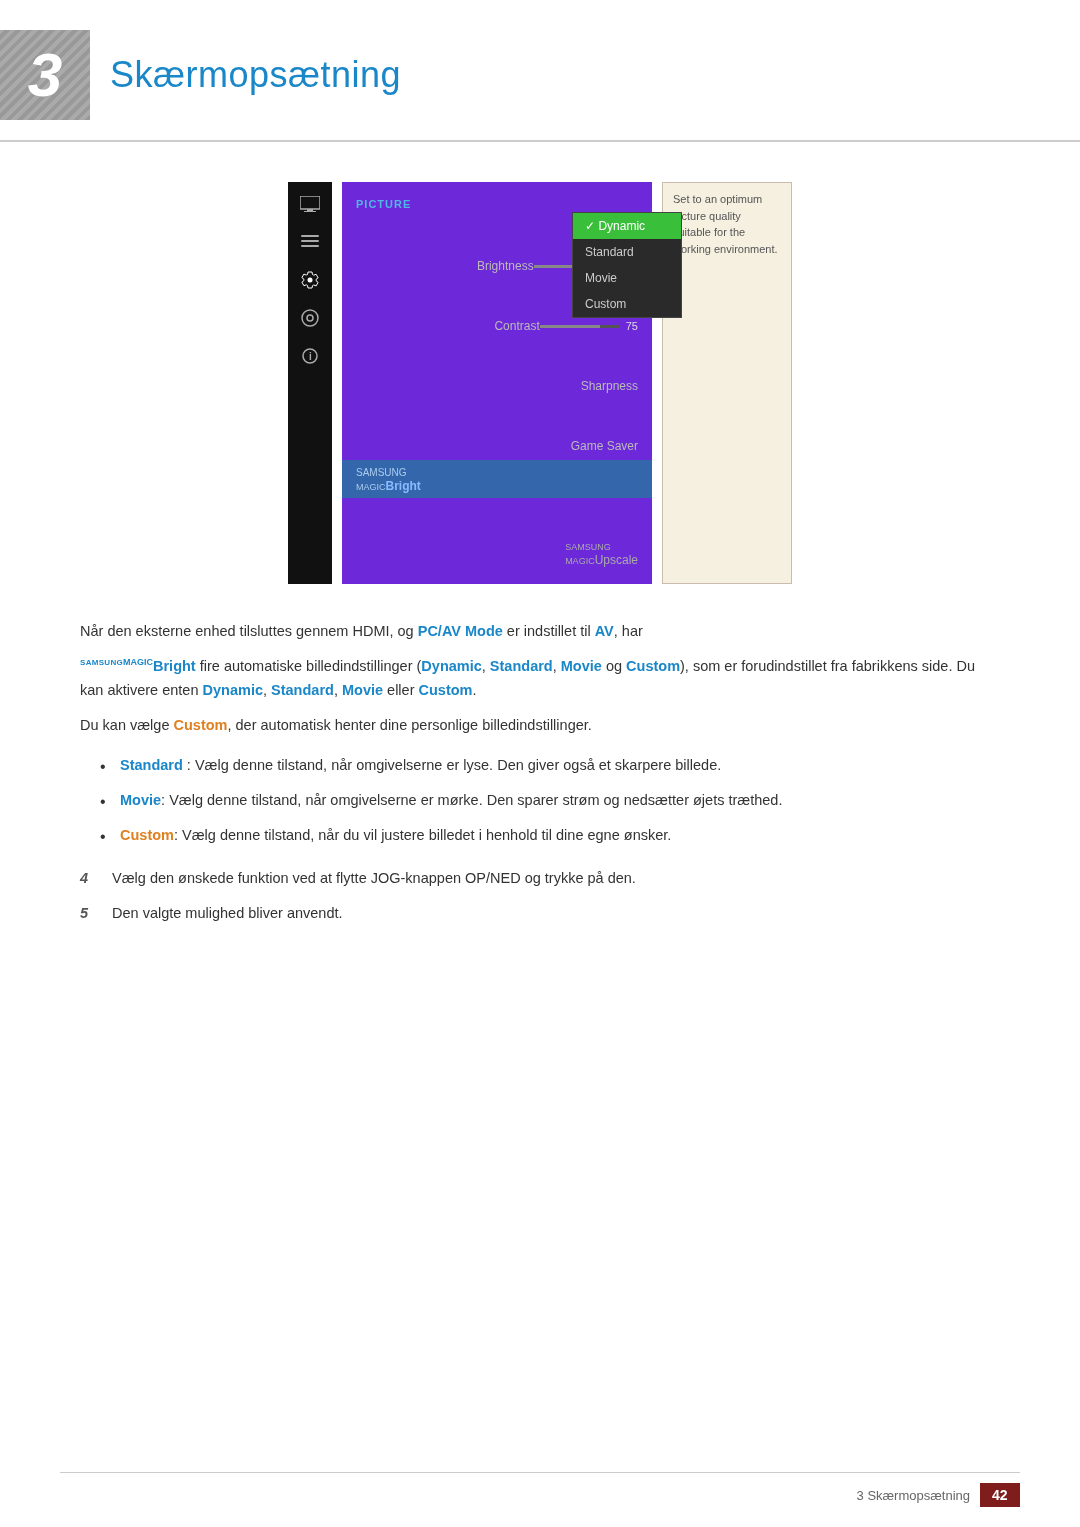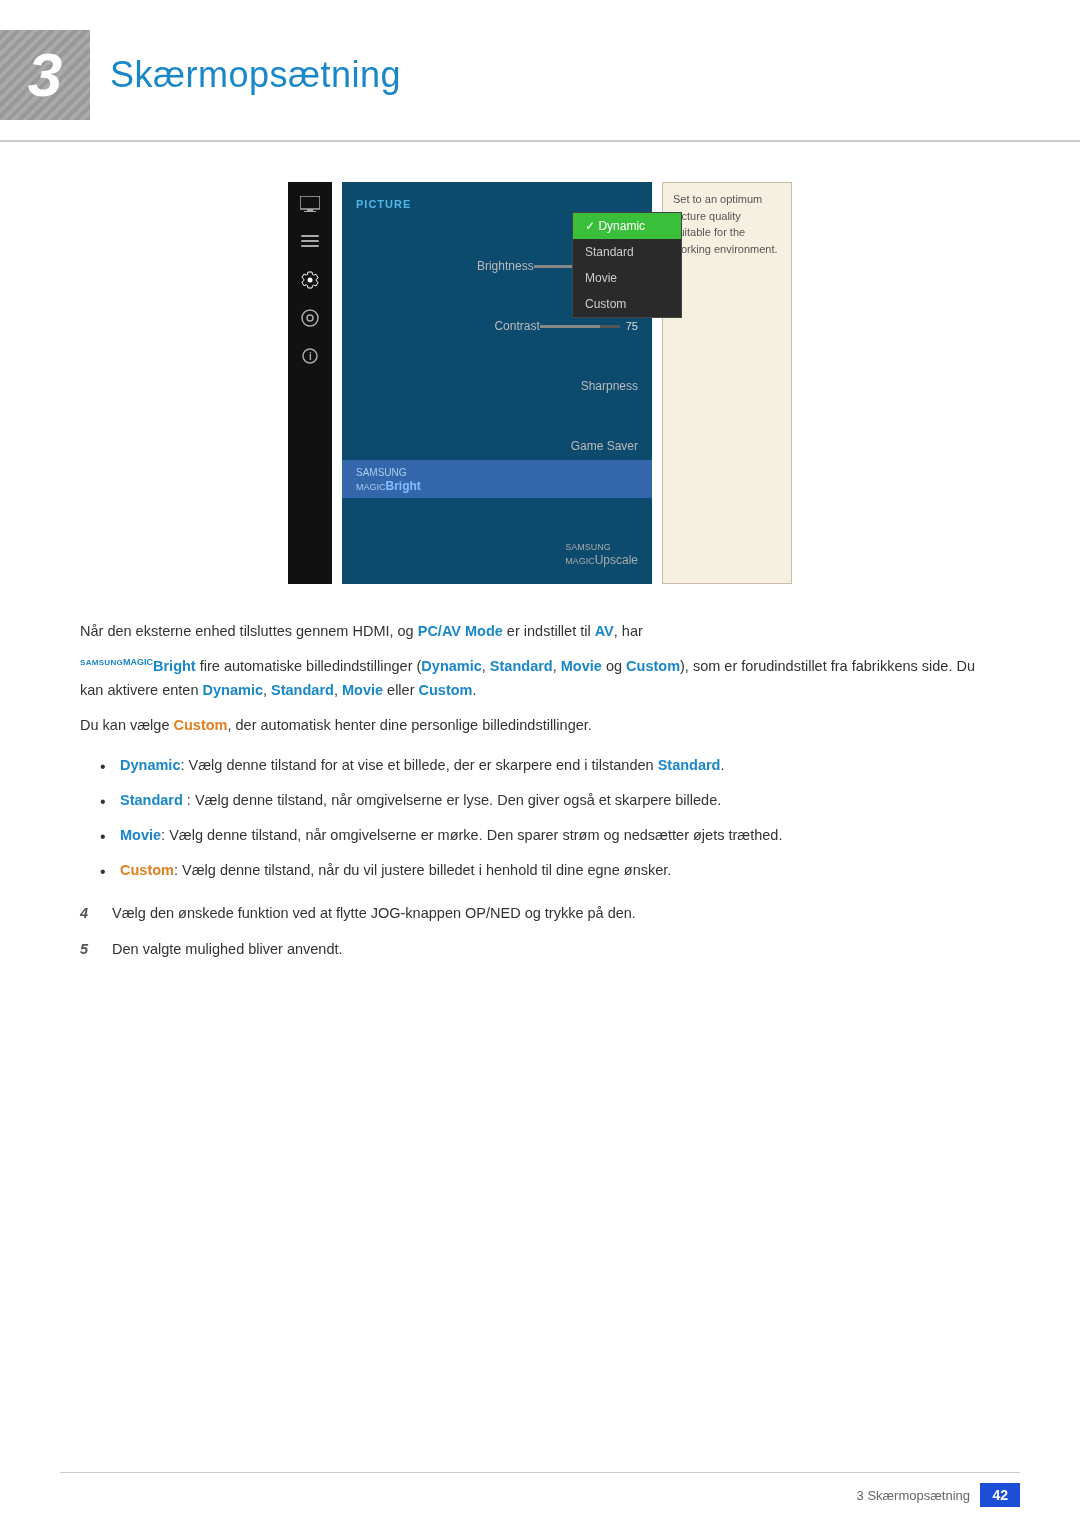--- a/index.html
+++ b/index.html
@@ -58,21 +58,21 @@
     }
 
     .monitor-ui {
       display: flex;
       gap: 10px;
       position: relative;
     }
 
     
     .osd-panel {
-      background: #0c4a6e;
+      background: #6d28d9;
       width: 310px;
       padding: 12px 0;
       font-size: 12px;
       color: #cccccc;
     }
 
     .osd-sidebar {
       background: #111111;
       width: 44px;
       display: flex;
@@ -281,27 +281,27 @@
     }
 
     .footer-chapter {
       font-size: 13px;
       color: #666;
       margin-right: 10px;
       margin-left: 35px;
     }
 
     .footer-page {
-      background: #1d4ed8;
+      background: #7f1d1d;
       color: #ffffff;
       font-size: 14px;
       font-weight: bold;
       padding: 4px 12px;
       min-width: 40px;
-      text-align: right;
+      text-align: left;
     }
 
     
     .chapter-number-box {
       background: repeating-linear-gradient(
         -45deg,
         #999999,
         #999999 4px,
         #aaaaaa 4px,
         #aaaaaa 8px
@@ -430,23 +430,20 @@
     <p>
       <sup class="superscript-samsung">SAMSUNG</sup><span class="magic-text"><sup style="font-size:9px;color:#1a87c8;font-weight:bold;vertical-align:super;">MAGIC</sup><span>Bright</span></span><span> fire automatiske billedindstillinger (</span><span class="highlight-blue">Dynamic</span><span>, </span><span class="highlight-blue">Standard</span><span>, </span><span class="highlight-blue">Movie</span><span> og </span><span class="highlight-blue">Custom</span><span>), som er forudindstillet fra fabrikkens side. Du kan aktivere enten </span><span class="highlight-blue">Dynamic</span><span>, </span><span class="highlight-blue">Standard</span><span>, </span><span class="highlight-blue">Movie</span><span> eller </span><span class="highlight-blue">Custom</span><span>.</span>
     </p>
     <p>
       <span>Du kan vælge </span><span class="highlight-orange">Custom</span><span>, der automatisk henter dine personlige billedindstillinger.</span>
     </p>
   </div>
 
   <ul class="bullet-list">
     <li>
-      <span class="highlight-blue">Dynamic</span><span>:</span><span> Vælg denne tilstand for at vise et billede, der er skarpere end i tilstanden </span><span class="highlight-blue">Standard</span><span>.</span>
-    </li>
-    <li>
       <span class="highlight-blue">Standard</span><span> : Vælg denne tilstand, når omgivelserne er lyse. Den giver også et skarpere billede.</span>
     </li>
     <li>
       <span class="highlight-blue">Movie</span><span>: Vælg denne tilstand, når omgivelserne er mørke. Den sparer strøm og nedsætter øjets træthed.</span>
     </li>
     <li>
       <span class="highlight-orange">Custom</span><span>: Vælg denne tilstand, når du vil justere billedet i henhold til dine egne ønsker.</span>
     </li>
   </ul>
 

